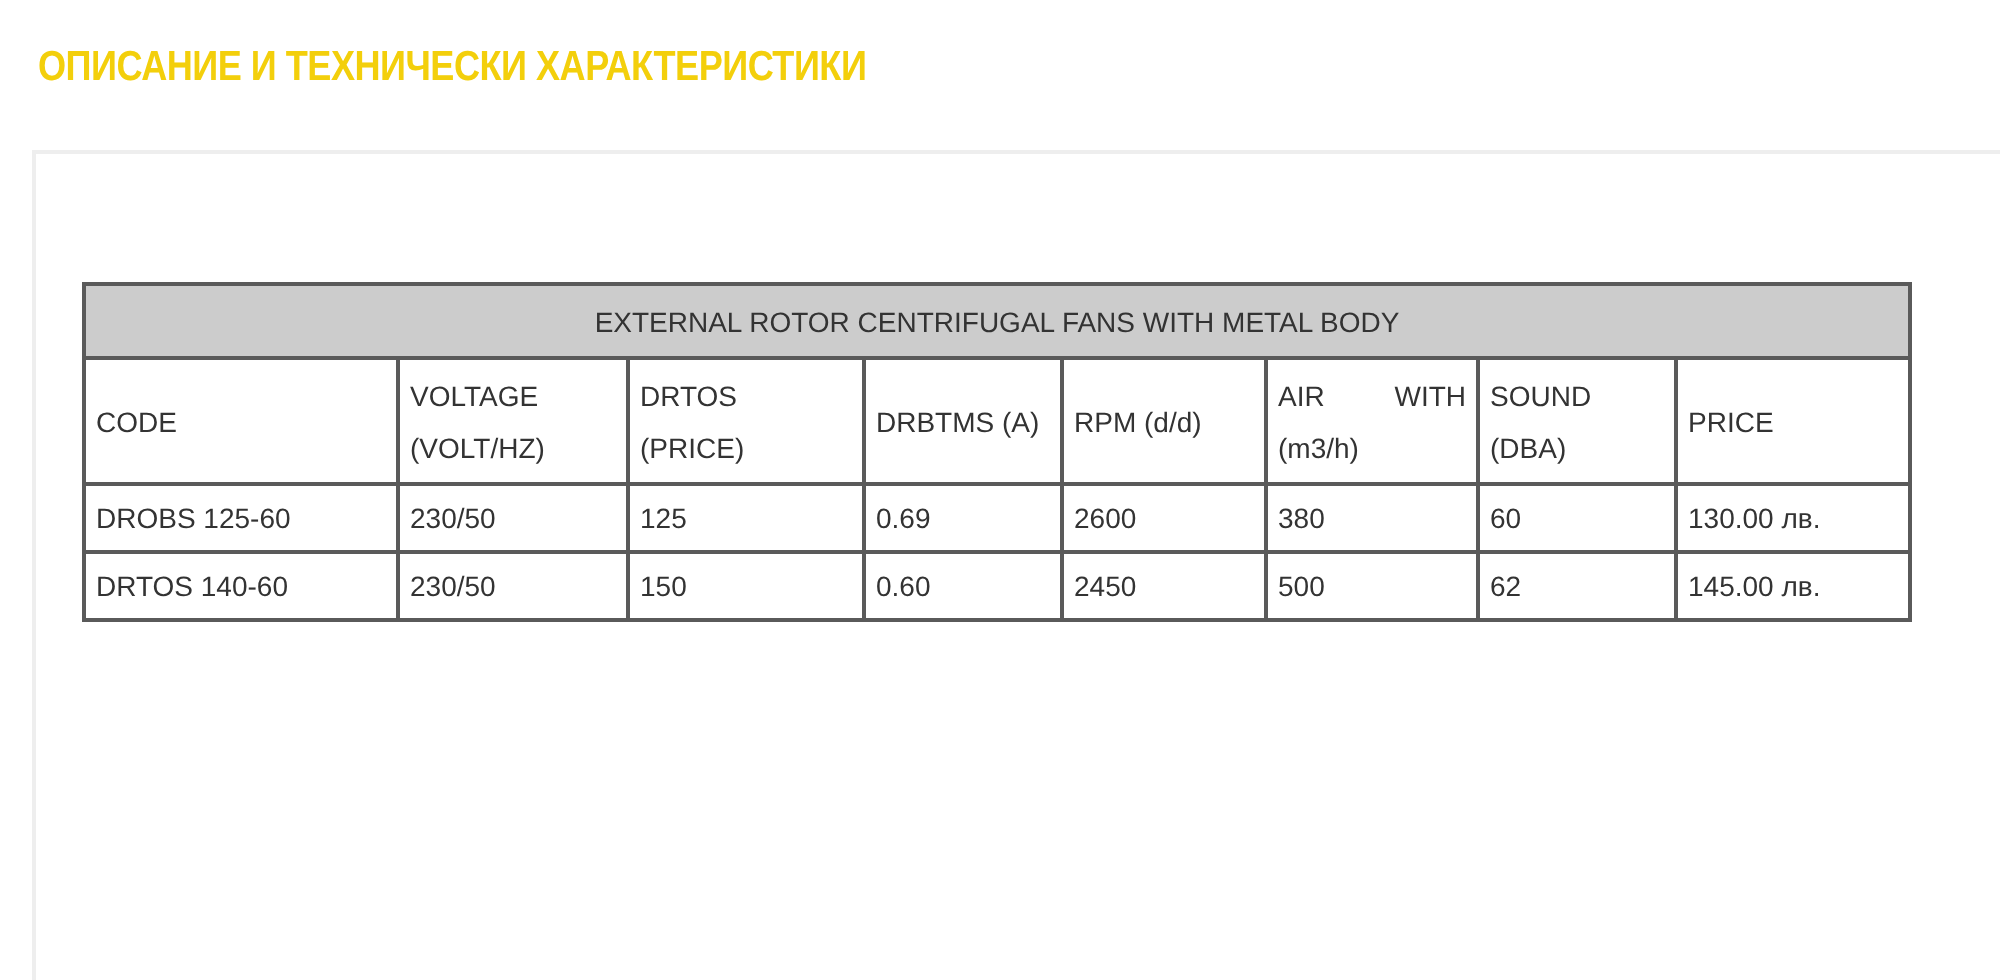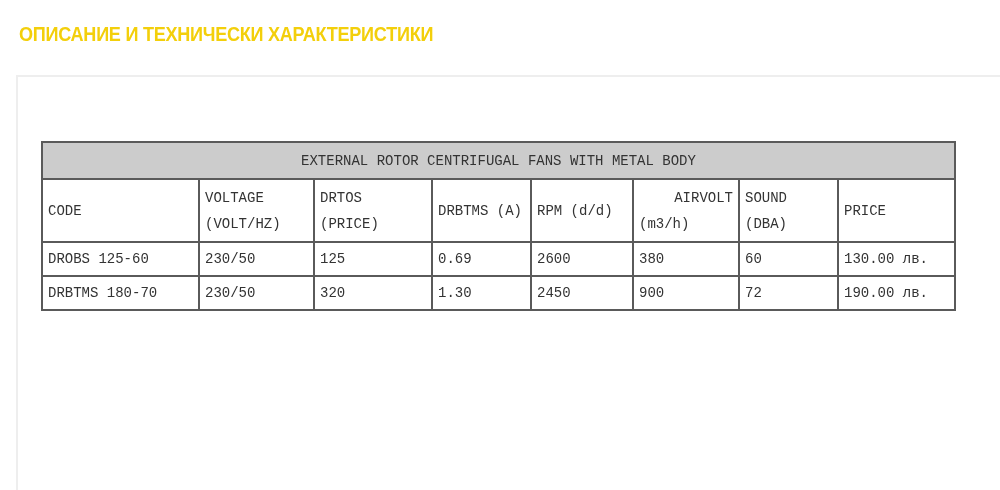--- a/index.html
+++ b/index.html
@@ -26,42 +26,42 @@
     position: absolute; left: 16px; top: 75px;
     width: 1000px; height: 430px;
     border-top: 2px solid #eeeeee;
     border-left: 2px solid #eeeeee;
     box-sizing: border-box;
   }
   table.spec-table {
     position: absolute; left: 41px; top: 141px;
     width: 913px;
     border-collapse: collapse;
-    font-family: Liberation Mono, monospace;
+    font-family: Liberation Sans, sans-serif;
     font-size: 14px;
     color: #333333;
     table-layout: fixed;
   }
   table.spec-table td {
     border: 2px solid #5a5a5a;
     padding: 0 5px;
     vertical-align: middle;
     line-height: 26px;
     white-space: nowrap;
     overflow: hidden;
   }
   tr.caption-row td {
     background: #cccccc;
     text-align: center;
     height: 35px;
     font-size: 14px;
   }
   tr.head-row td { height: 61px; }
   tr.data-row td { height: 32px; }
-  .split-label { display: flex; justify-content: flex-end; }
+  .split-label { display: flex; justify-content: space-between; }
 </style>
 </head>
 <body>
 
 <h2 class="section-title">ОПИСАНИЕ И ТЕХНИЧЕСКИ ХАРАКТЕРИСТИКИ</h2>
 
 <div class="content-box"></div>
 
 <table class="spec-table">
   <colgroup>
@@ -86,44 +86,44 @@
         </td>
     <td>
           <div>DRTOS</div>
           <div>(PRICE)</div>
         </td>
     <td><span>DRBTMS (A)</span></td>
     <td><span>RPM (d/d)</span></td>
     <td>
           <div class="split-label">
             <span>AIR</span>
-            <span>VOLT</span>
+            <span>WITH</span>
           </div>
           <div>(m3/h)</div>
         </td>
     <td>
           <div>SOUND</div>
           <div>(DBA)</div>
         </td>
     <td><span>PRICE</span></td>
   </tr>
   <tr class="data-row">
     <td>DROBS 125-60</td>
     <td>230/50</td>
     <td>125</td>
     <td>0.69</td>
     <td>2600</td>
     <td>380</td>
     <td>60</td>
     <td>130.00 лв.</td>
   </tr>
   <tr class="data-row">
-    <td>DRBTMS 180-70</td>
+    <td>DRTOS 140-60</td>
     <td>230/50</td>
-    <td>320</td>
-    <td>1.30</td>
+    <td>150</td>
+    <td>0.60</td>
     <td>2450</td>
-    <td>900</td>
-    <td>72</td>
-    <td>190.00 лв.</td>
+    <td>500</td>
+    <td>62</td>
+    <td>145.00 лв.</td>
   </tr>
 </tbody>
   </table>
 
 </body></html>

